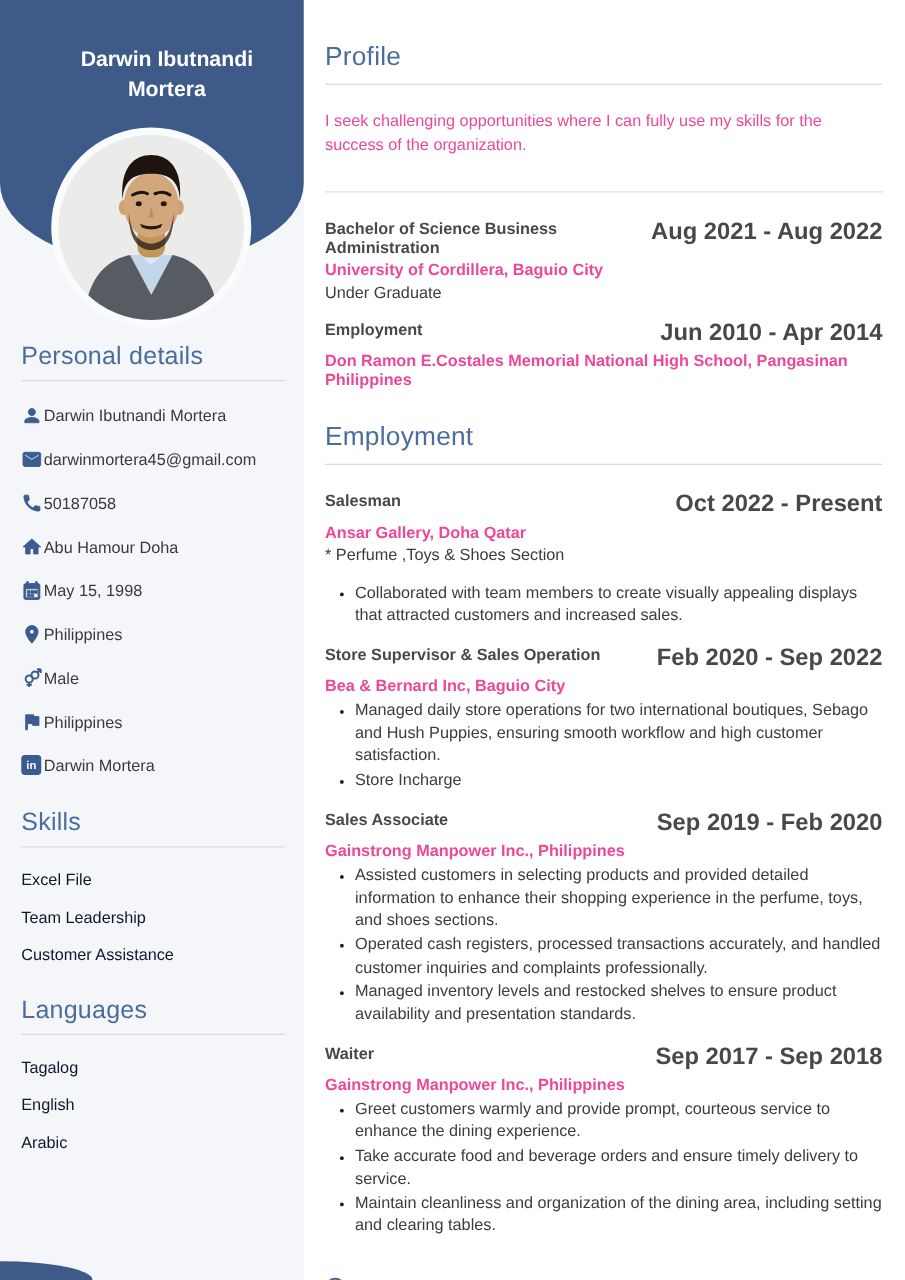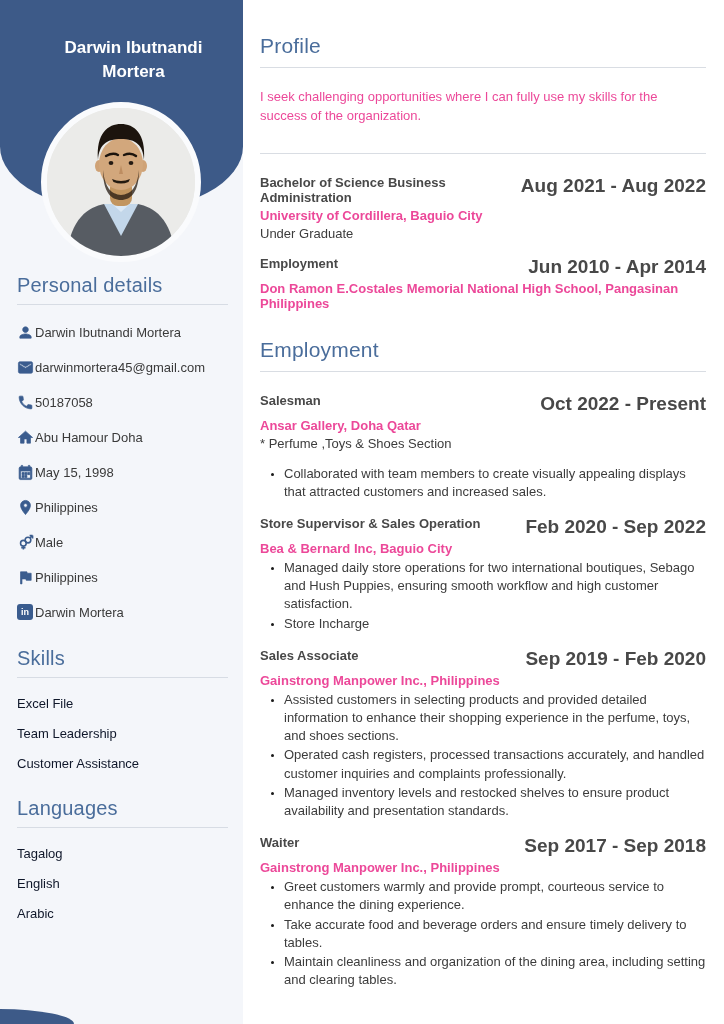--- a/index.html
+++ b/index.html
@@ -257,21 +257,21 @@
     </div>
 
     <div class="entry">
       <div class="entry-head">
         <span class="entry-title">Waiter</span>
         <span class="entry-dates">Sep 2017 - Sep 2018</span>
       </div>
       <div class="company">Gainstrong Manpower Inc., Philippines</div>
       <ul class="bullets">
         <li>Greet customers warmly and provide prompt, courteous service to enhance the dining experience.</li>
-        <li>Take accurate food and beverage orders and ensure timely delivery to tables.</li>
+        <li>Take accurate food and beverage orders and ensure timely delivery to service.</li>
         <li>Maintain cleanliness and organization of the dining area, including setting and clearing tables.</li>
       </ul>
     </div>
   </div>
 
   <div class="section" style="margin-top:30px;">
     <h2 class="main-heading">Courses</h2>
 
   </div>
 

